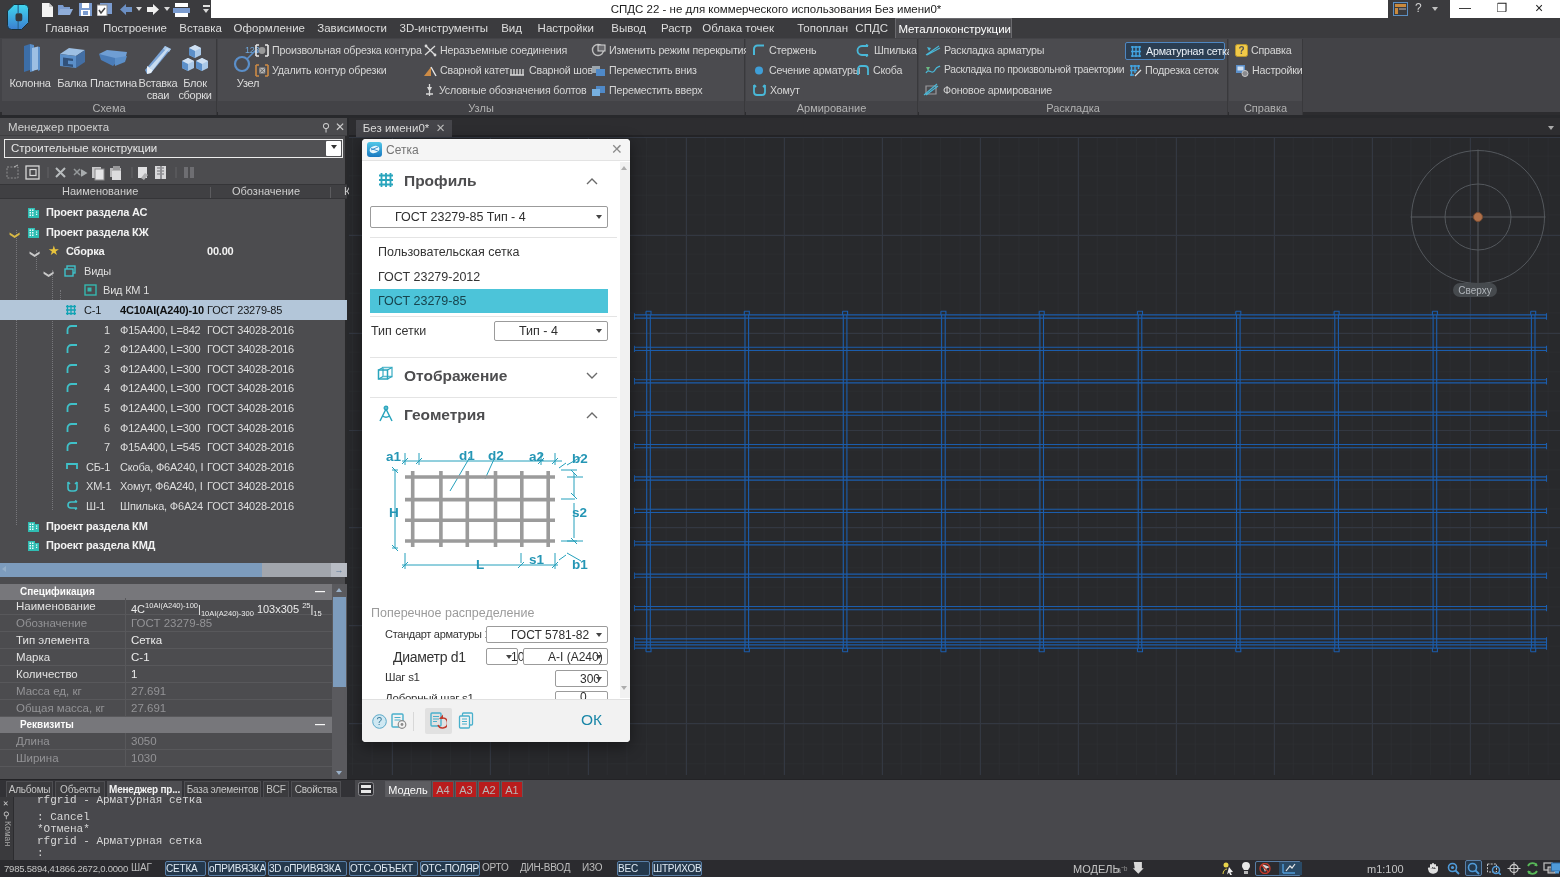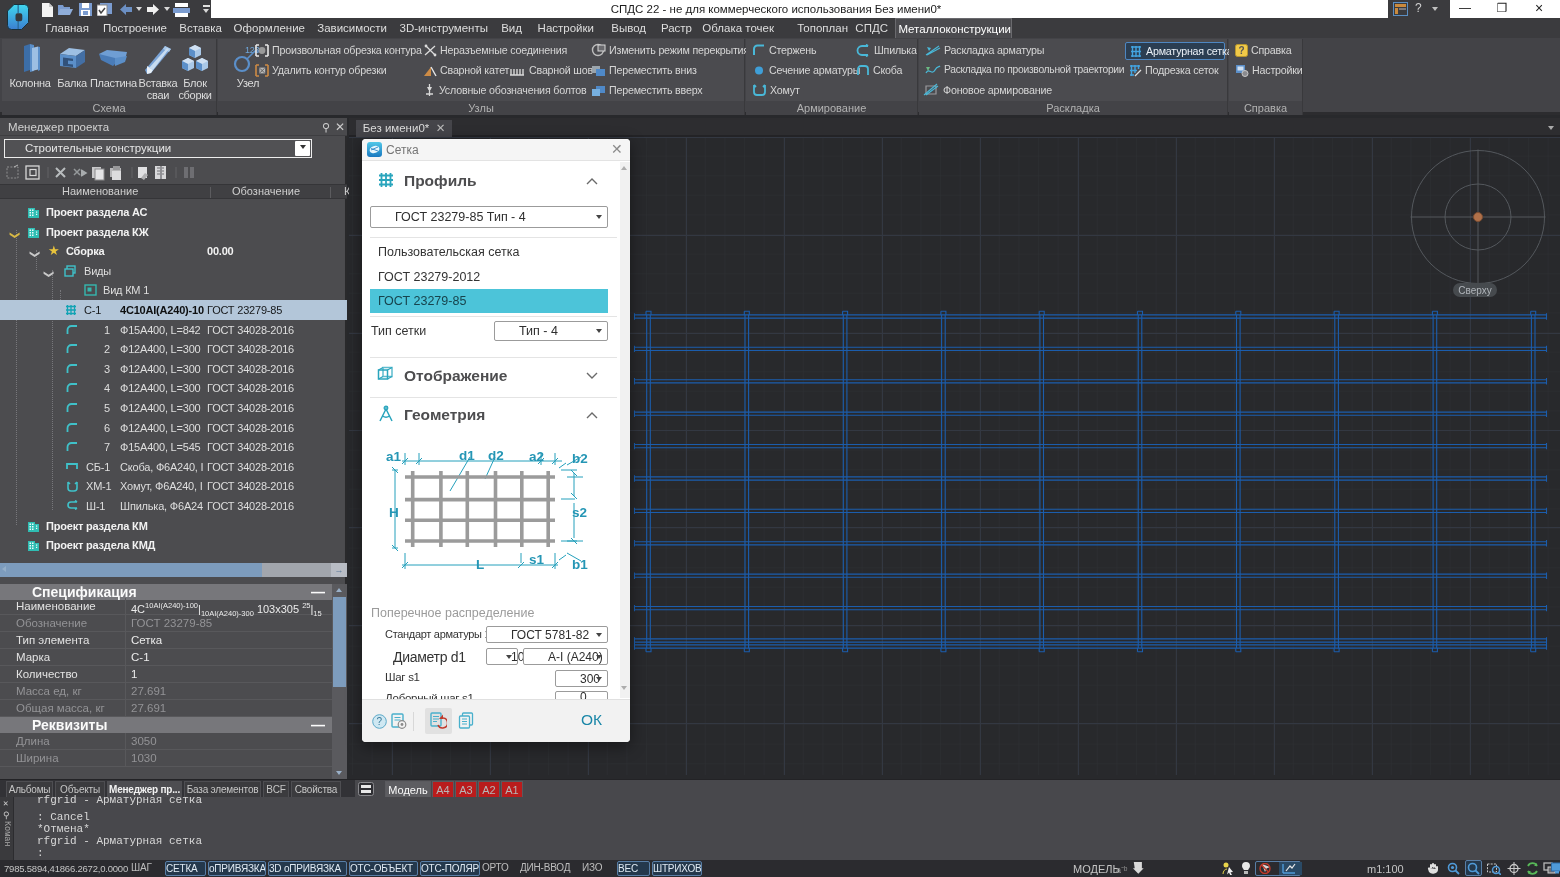--- a/index.html
+++ b/index.html
@@ -20,34 +20,34 @@
 #ribbon{left:0;top:38px;width:1560px;height:77px;background:#434347;border-bottom:3px solid #2c2c2f}
 .rgroup{top:1px;height:76px;background:#4b4b4f;border-right:1px solid #39393c}
 .rgroup .glabel{position:absolute;left:0;right:0;bottom:0;height:14px;background:#434347;color:#b2b2b2;font-size:11px;text-align:center;line-height:14px}
 .bigbtn{top:4px;text-align:center;color:#dcdcdc;font-size:11px;letter-spacing:-0.3px;line-height:11.5px}
 .bigbtn svg{display:block;margin:0 auto 4px}
 .sitem{height:18px;color:#d6d6d6;font-size:10.7px;letter-spacing:-0.2px;line-height:18px;white-space:nowrap}
 .sitem svg,.sitem .ic{vertical-align:-3px;margin-right:3px}
 
 #lpanel{left:0;top:118px;width:347px;height:661px;background:#4c4c4f;border-right:2px solid #2a2a2c}
 .ptitle{left:0;top:0;width:347px;height:18px;background:#4a4a4d;color:#d2d2d2;font-size:11.5px;line-height:18px;padding-left:8px;border-bottom:1px solid #3e3e41}
-#pcombo{left:4px;top:21px;width:308px;height:19px;background:#515154;border:1px solid #ededed;color:#e6e6e6;font-size:11.5px;line-height:17px;padding-left:20px}
+#pcombo{left:4px;top:21px;width:339px;height:19px;background:#515154;border:1px solid #ededed;color:#e6e6e6;font-size:11.5px;line-height:17px;padding-left:6px}
 #pcombo .cbtn{position:absolute;right:1px;top:1px;width:15px;height:15px;background:#fff;color:#333;text-align:center;line-height:14px;font-size:9px;border-radius:1px}
 #ptools{left:4px;top:45px;width:340px;height:19px}
 #pcols{left:0;top:66px;width:347px;height:15px;background:#404043;border-top:1px solid #353538;border-bottom:1px solid #353538;color:#cfcfcf;font-size:11px}
 .trow{left:0;width:347px;height:20px;font-size:11px;letter-spacing:-0.2px;color:#dedede;line-height:20px;white-space:nowrap}
 .trow b{font-weight:bold;color:#f2f2f2}
 .trow .c2{position:absolute;left:120px;top:0}
 .trow .c3{position:absolute;left:207px;top:0}
 .tico{position:absolute;top:4px}
 .sel{background:#b3c6d9;color:#16181a}
 .sel b{color:#0e0f10}
 .exp{position:absolute;top:3px;font-size:10px;color:#c9c9c9;transform:rotate(90deg)}
 
-.spechdr{left:0;width:347px;height:16px;background:#77777b;color:#fbfbfb;font-weight:bold;font-size:14px;line-height:16px;padding-left:32px}
+.spechdr{left:0;width:347px;height:16px;background:#77777b;color:#fbfbfb;font-weight:bold;font-size:10px;line-height:16px;padding-left:20px}
 .spechdr .min{position:absolute;right:22px;top:0;font-weight:bold}
 .srow{left:0;width:332px;height:17px;border-bottom:1px solid #58585b;font-size:11.5px;line-height:16px}
 .srow .sl{position:absolute;left:16px;top:0;width:108px;color:#e2e2e2;overflow:hidden}
 .srow .sv{position:absolute;left:125px;top:0;right:2px;color:#ececec;border-left:1px solid #58585b;padding-left:5px;overflow:hidden;white-space:nowrap}
 .srow.gray .sl,.srow.gray .sv{color:#939396}
 
 #ptabs{left:0;top:779px;width:355px;height:18px;background:#323236;border-top:1px solid #232326}
 .ptab{top:1px;height:17px;background:#3b3b3e;border:1px solid #4e4e52;border-bottom:none;color:#c6c6c6;font-size:10px;letter-spacing:-0.2px;line-height:16px;text-align:center;white-space:nowrap;overflow:hidden}
 .ptab.act{background:#4d4d51;color:#f2f2f2;font-weight:bold}
 #modelbar{left:355px;top:779px;width:1205px;height:18px;background:#48484c;border-top:1px solid #232326}

